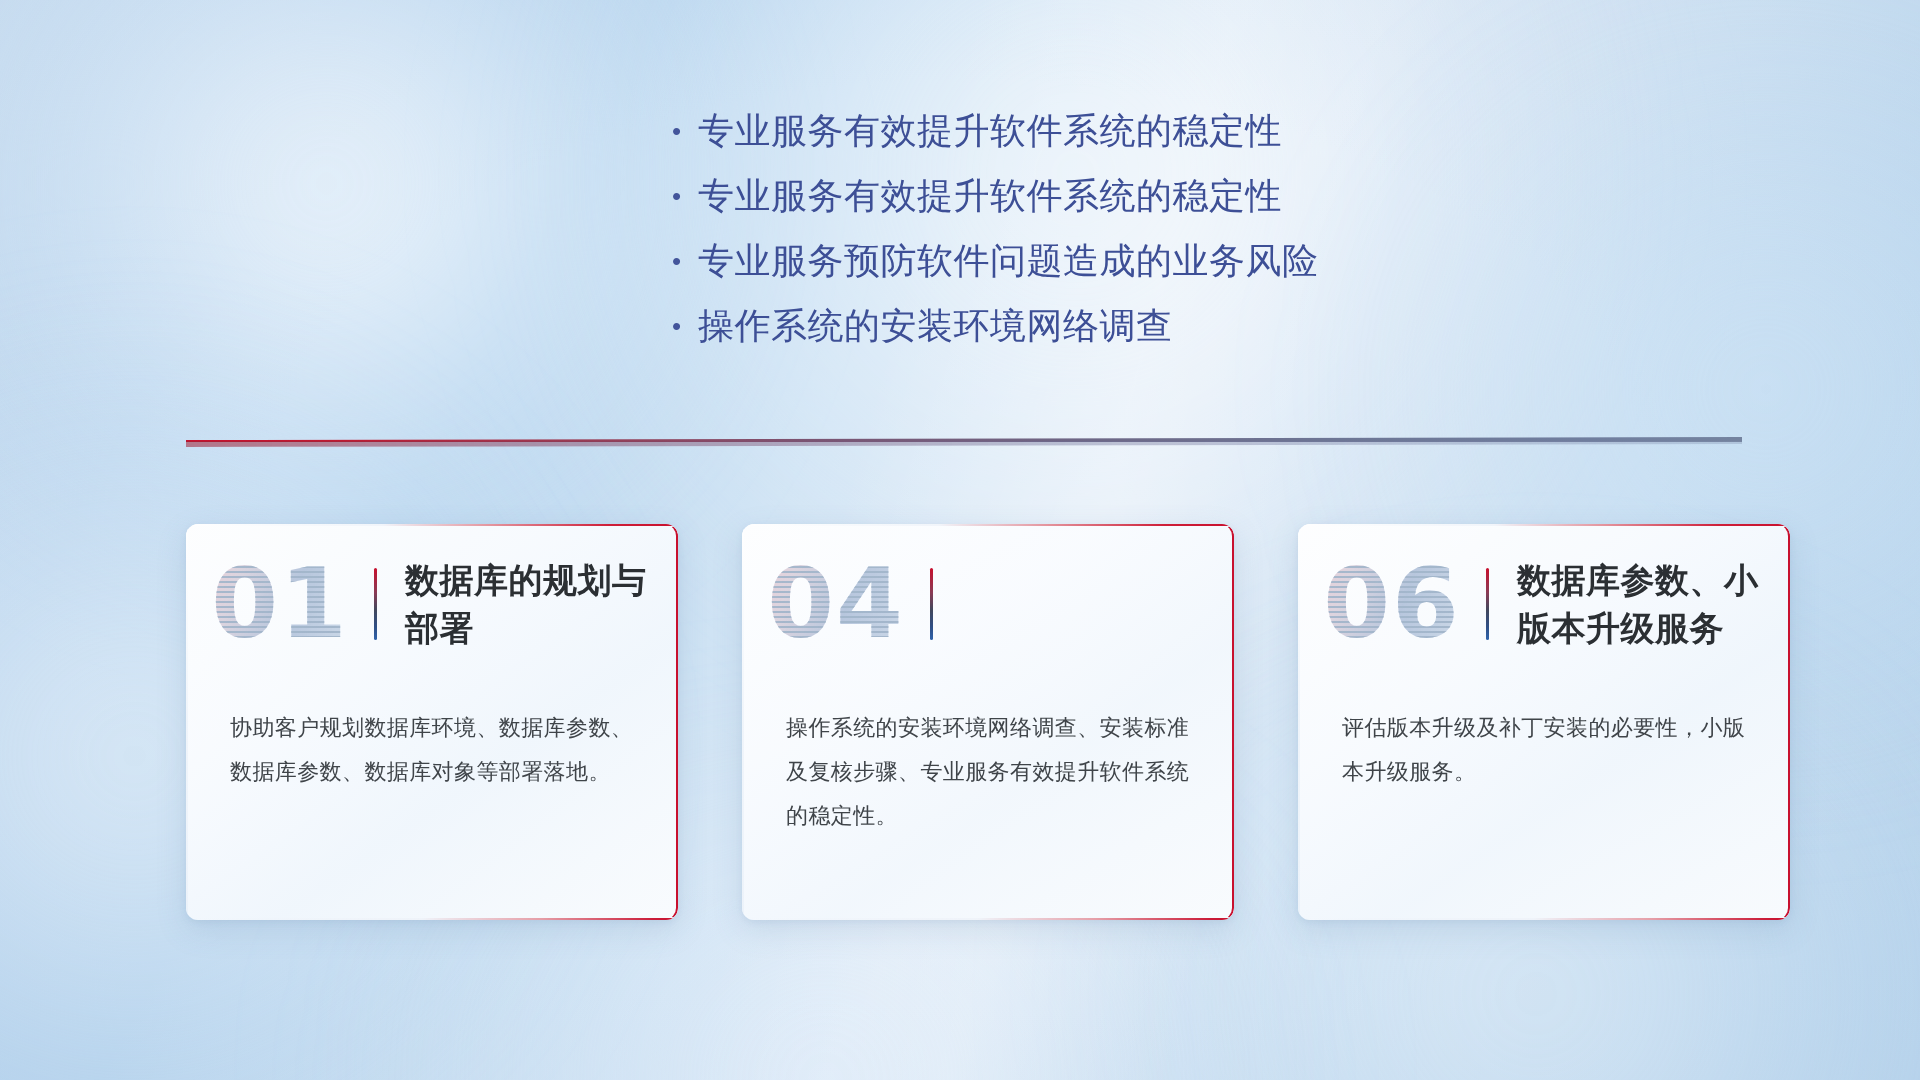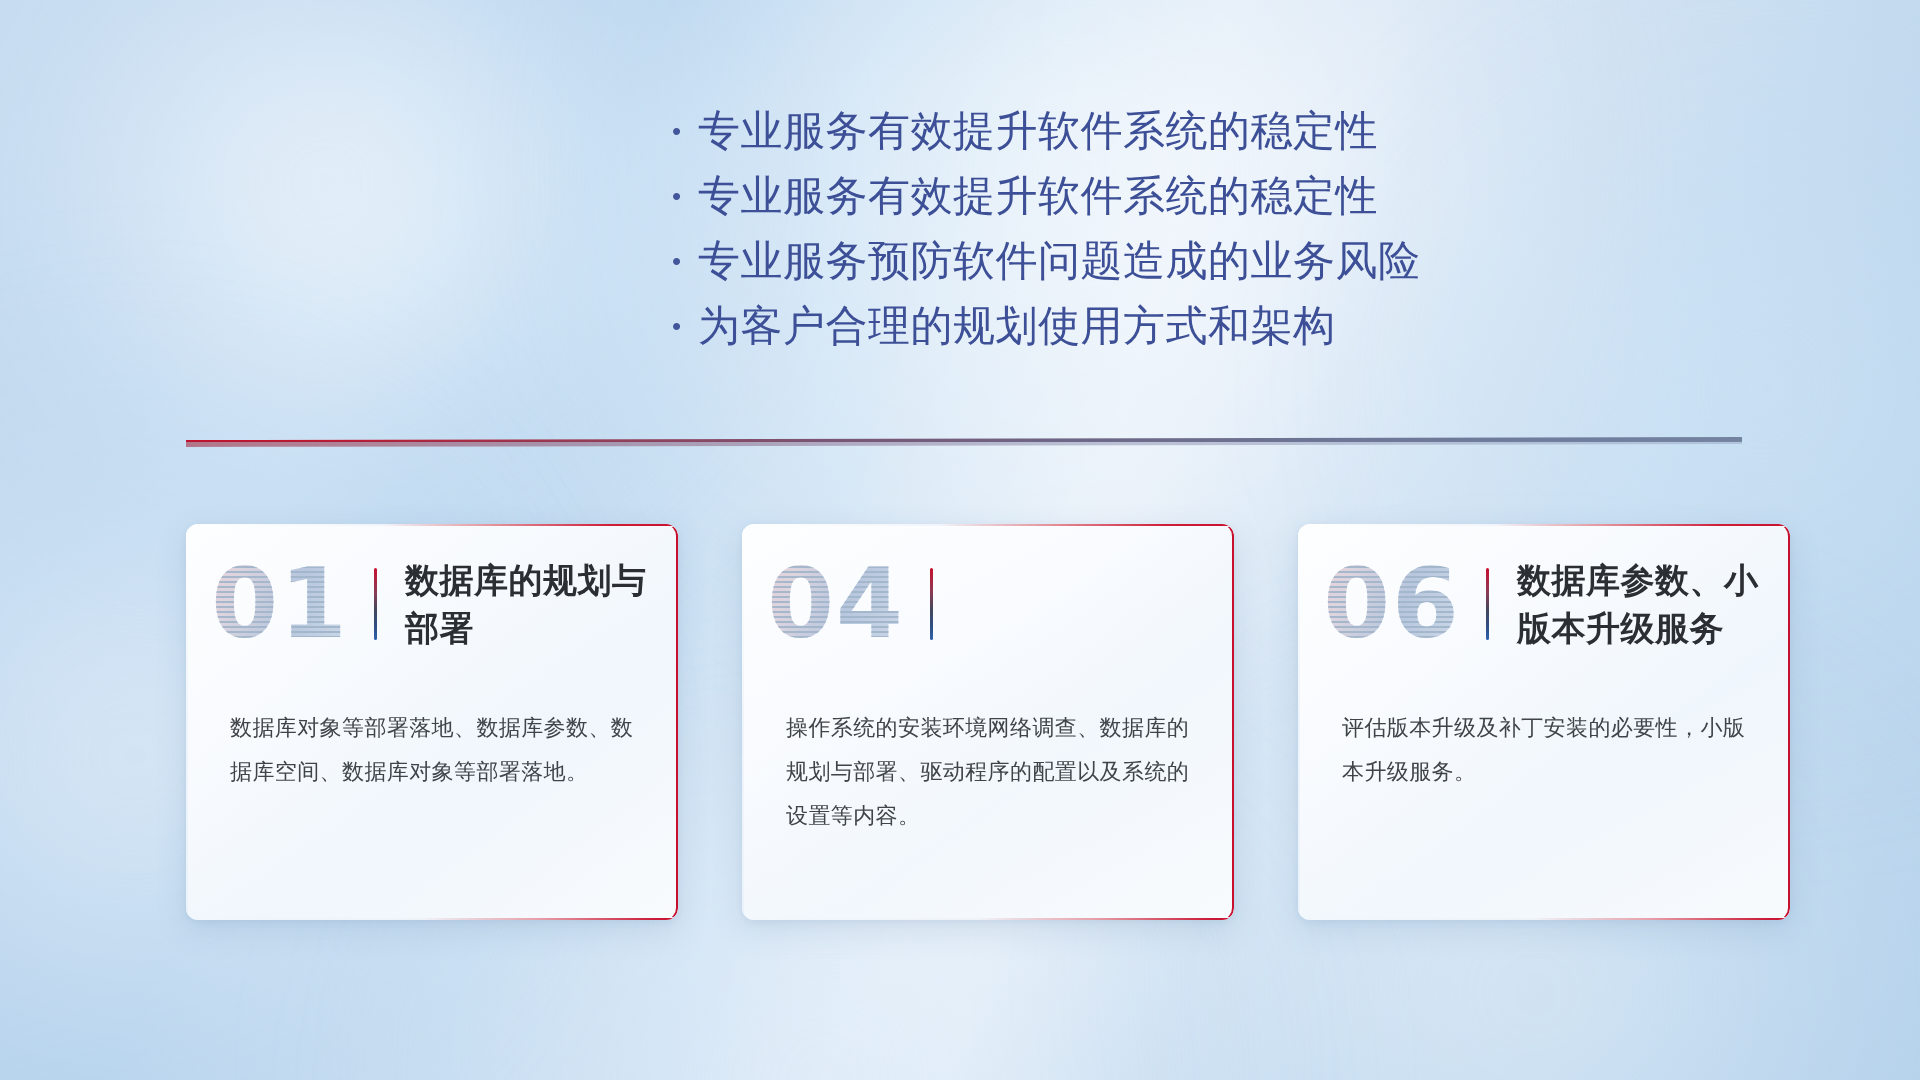--- a/index.html
+++ b/index.html
@@ -64,21 +64,21 @@
   }
   .bullet-dot{
     width:26px;
     flex:0 0 26px;
     color:#43559b;
     font-size:26px;
     line-height:46px;
     text-align:left;
   }
   .bullet-text{
-    font-size:42px;
+    font-size:36px;
     line-height:46px;
     color:#3d4f96;
     letter-spacing:.5px;
     white-space:nowrap;
   }
 
   
   #divider{
     position:absolute;
     left:186px; top:437px;
@@ -250,53 +250,53 @@
       <span class="bullet-text">专业服务有效提升软件系统的稳定性</span>
     </div>
 
     <div class="bullet-row">
       <span class="bullet-dot">•</span>
       <span class="bullet-text">专业服务预防软件问题造成的业务风险</span>
     </div>
 
     <div class="bullet-row">
       <span class="bullet-dot">•</span>
-      <span class="bullet-text">为客户合理的规划使用方式和架构</span>
+      <span class="bullet-text">操作系统的安装环境网络调查</span>
     </div>
 
   </div>
 
   <div id="divider">
     <div class="edge-top"></div>
     <div class="edge-bot"></div>
   </div>
 
   <div id="cards">
 
     <div class="card">
       <div class="topline"></div>
       <div class="botline"></div>
       <div class="leftline"></div>
       <div class="card-head">
         <div class="card-num">01</div>
         <div class="card-bar"></div>
         <div class="card-title">数据库的规划与部署</div>
       </div>
-      <div class="card-body">数据库对象等部署落地、数据库参数、数据库空间、数据库对象等部署落地。</div>
+      <div class="card-body">协助客户规划数据库环境、数据库参数、数据库参数、数据库对象等部署落地。</div>
     </div>
 
     <div class="card">
       <div class="topline"></div>
       <div class="botline"></div>
       <div class="leftline"></div>
       <div class="card-head">
         <div class="card-num">04</div>
         <div class="card-bar"></div>
       </div>
-      <div class="card-body">操作系统的安装环境网络调查、数据库的规划与部署、驱动程序的配置以及系统的设置等内容。</div>
+      <div class="card-body">操作系统的安装环境网络调查、安装标准及复核步骤、专业服务有效提升软件系统的稳定性。</div>
     </div>
 
     <div class="card">
       <div class="topline"></div>
       <div class="botline"></div>
       <div class="leftline"></div>
       <div class="card-head">
         <div class="card-num">06</div>
         <div class="card-bar"></div>
         <div class="card-title">数据库参数、小版本升级服务</div>

